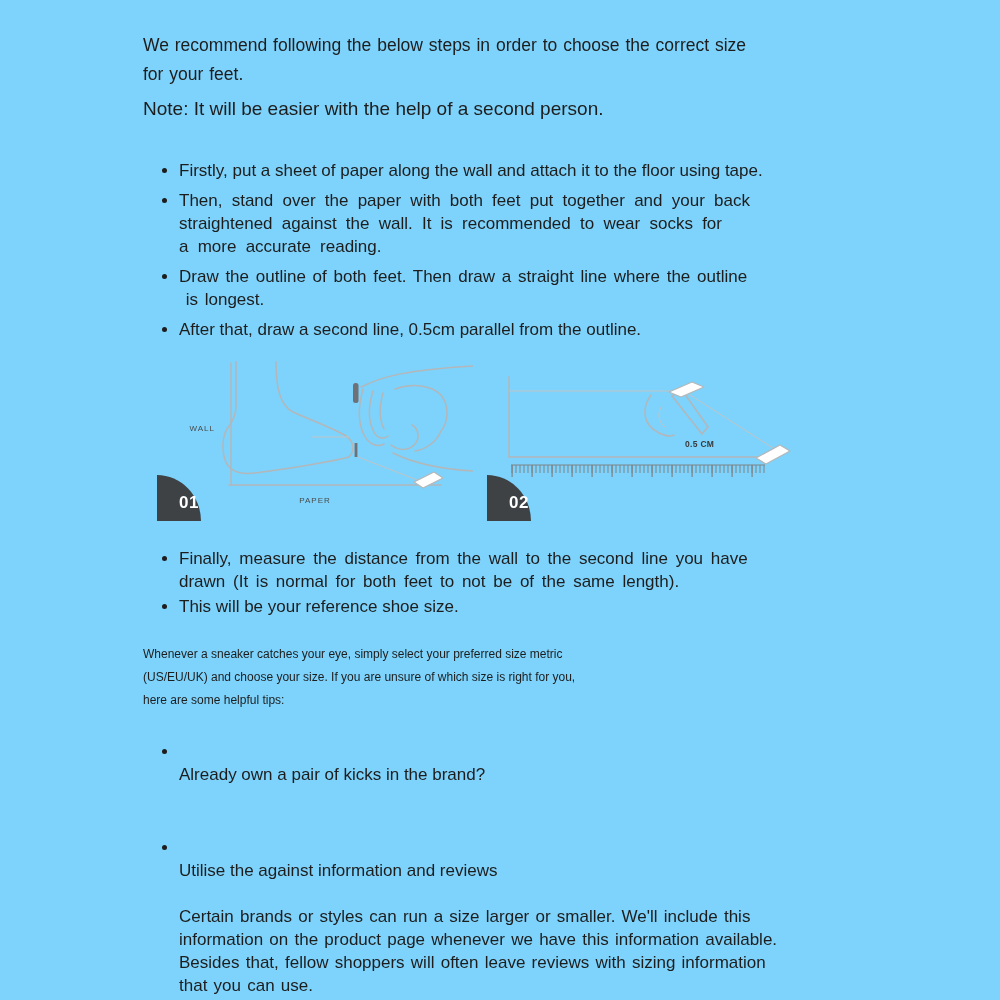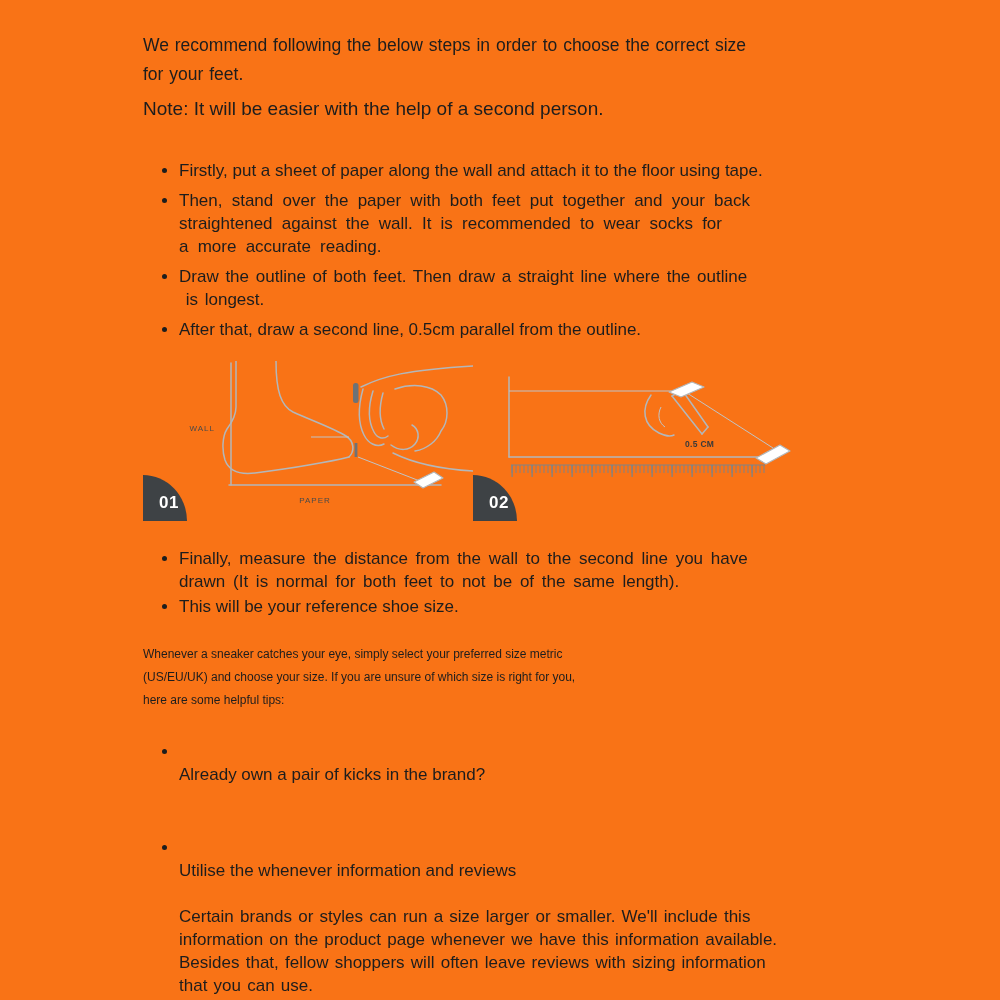--- a/index.html
+++ b/index.html
@@ -1,19 +1,19 @@
 <!DOCTYPE html>
 <html><head>
 <meta charset="utf-8">
 <style>
   html,body{margin:0;padding:0;background:#ffffff;}
   .page{
     position:relative;
     width:1000px;height:1000px;
-    background:#f97316;
+    background:#7dd3fc;
     box-sizing:border-box;
     padding:31px 90px 20px 143px;
     font-family:"Liberation Sans","DejaVu Sans",sans-serif;
     color:#1d1d1d;
     overflow:hidden;
   }
   .intro{
     font-size:17.5px;line-height:29px;margin:0 0 5px 0;
     white-space:pre-line;word-spacing:1px;
   }
@@ -43,28 +43,28 @@
   .tip-body{word-spacing:1.5px;}
 
   .figures{
     display:flex;margin-top:20px;height:160px;
   }
   .figure{position:relative;height:160px;}
   .figure.f1{width:330px;}
   .figure.f2{width:368px;}
   .figure svg{display:block;}
   .badge{
-    position:absolute;left:0;bottom:0;
+    position:absolute;left:14px;bottom:0;
     width:44px;height:46px;
     background:#3e4245;
     border-radius:0 100% 0 0;
     color:#ffffff;
     font-weight:bold;font-size:17px;letter-spacing:0.5px;
     display:flex;align-items:center;
-    box-sizing:border-box;padding-left:16px;padding-top:9px;
+    box-sizing:border-box;padding-left:22px;padding-top:9px;
   }
   .fig-label{
     font-size:8px;letter-spacing:1px;fill:#4a4a4a;
     font-family:"Liberation Sans","DejaVu Sans",sans-serif;
   }
   .fig-label-bold{
     font-size:8.5px;font-weight:bold;fill:#3a3a3a;letter-spacing:0.3px;
     font-family:"Liberation Sans","DejaVu Sans",sans-serif;
   }
   .art{stroke:#b3b7ba;stroke-width:1.5;fill:none;stroke-linecap:round;stroke-linejoin:round;}
@@ -173,21 +173,21 @@
 
   <p class="sizing">Whenever a sneaker catches your eye, simply select your preferred size metric
 (US/EU/UK) and choose your size. If you are unsure of which size is right for you,
 here are some helpful tips:</p>
 
   <ul class="tips">
     <li>
       <span class="tip-title">Already own a pair of kicks in the brand?</span>
     </li>
     <li>
-      <span class="tip-title">Utilise the whenever information and reviews</span>
+      <span class="tip-title">Utilise the against information and reviews</span>
       <span class="tip-body">Certain brands or styles can run a size larger or smaller. We'll include this
 information on the product page whenever we have this information available.
 Besides that, fellow shoppers will often leave reviews with sizing information
 that you can use.</span>
     </li>
   </ul>
 
 </div>
 
 </body></html>

